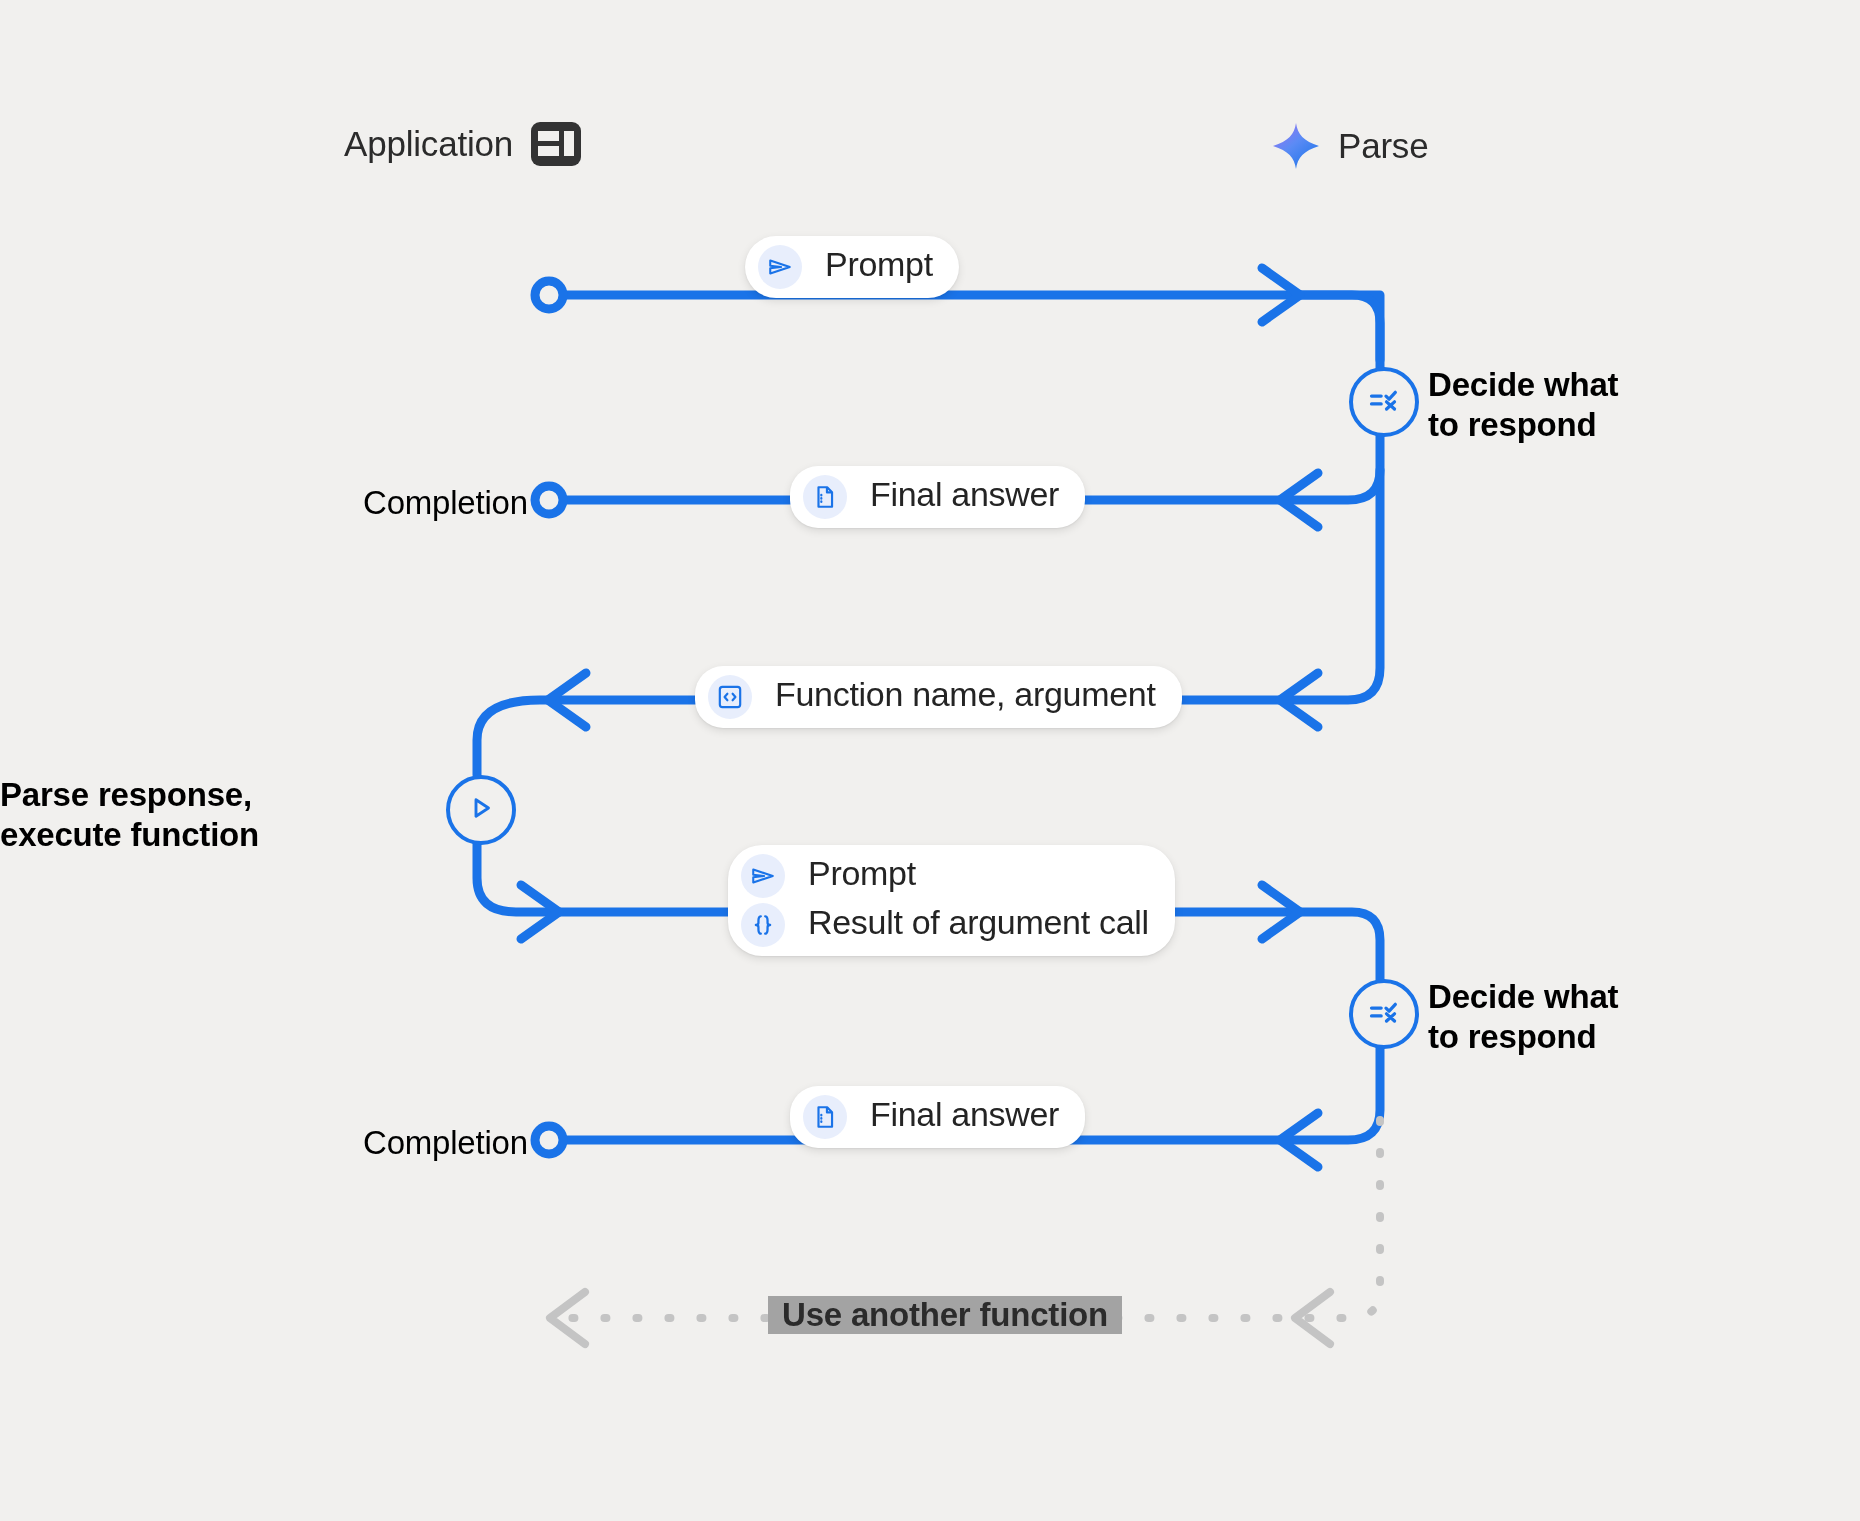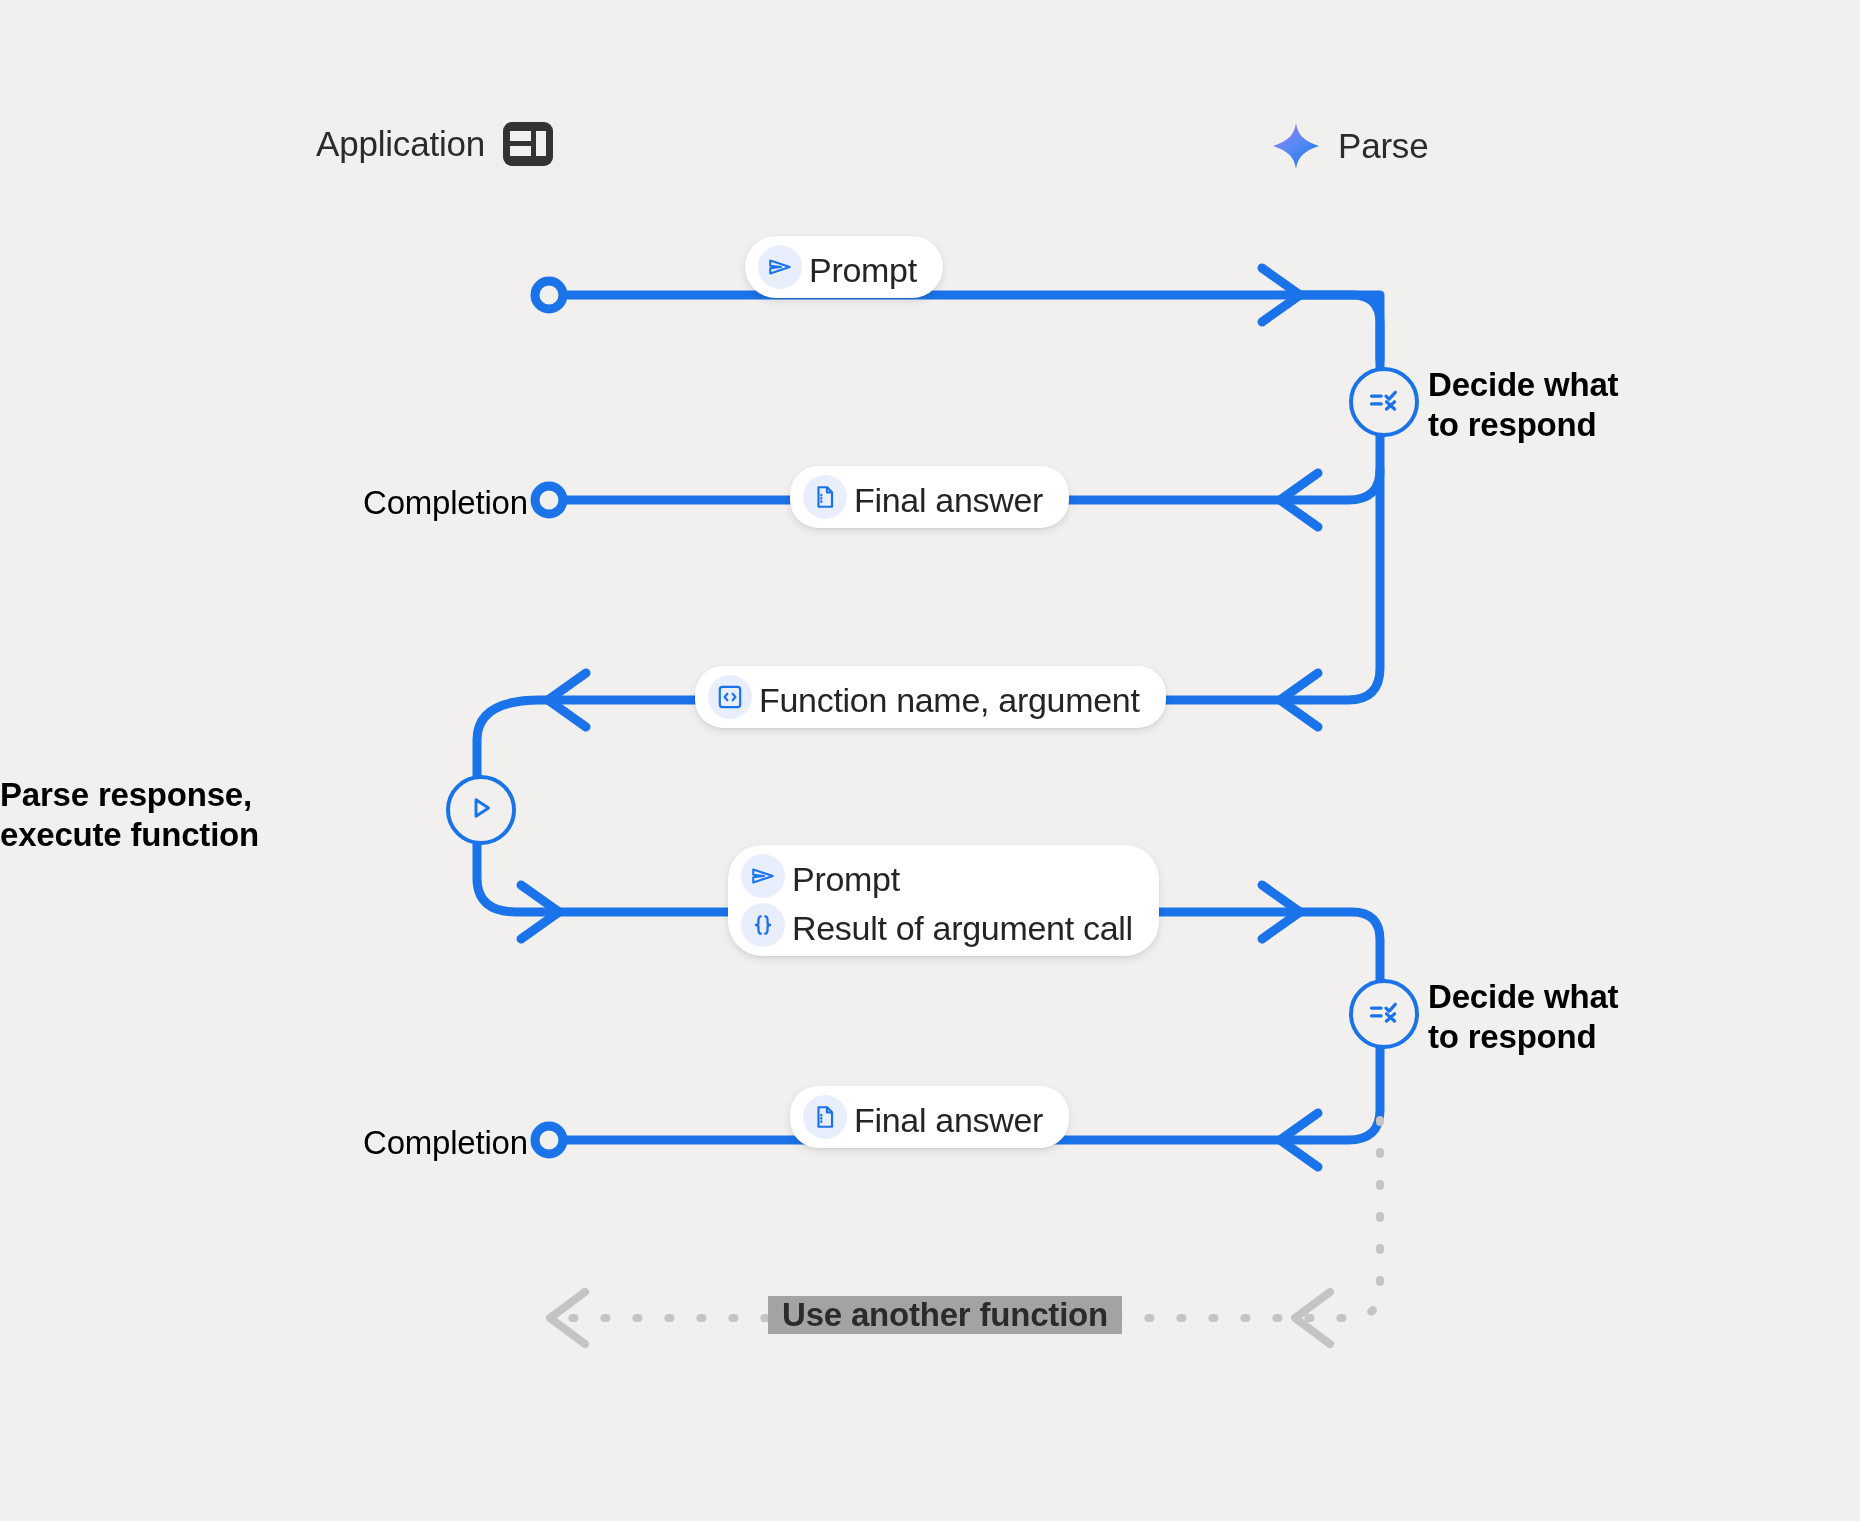--- a/index.html
+++ b/index.html
@@ -29,21 +29,21 @@
   .col-head {
     position: absolute;
     display: flex;
     align-items: center;
     gap: 18px;
     font-size: 35px;
     color: #2b2b2b;
     letter-spacing: -0.2px;
     white-space: nowrap;
   }
-  #head-app { left: 316px; top: 122px; text-align: right; }
+  #head-app { left: 344px; top: 122px; text-align: right; }
   #head-gem { left: 1272px; top: 122px; }
 
   .app-icon {
     width: 50px; height: 44px;
     background: #333333;
     border-radius: 9px;
     position: relative;
     flex: none;
   }
   .app-icon i {
@@ -65,22 +65,22 @@
     box-shadow: 0 3px 9px rgba(0,0,0,0.10), 0 1px 2px rgba(0,0,0,0.06);
     padding: 9px 26px 9px 13px;
     display: flex;
     flex-direction: column;
     gap: 5px;
     z-index: 5;
   }
   .chip.tall { border-radius: 34px; }
   .chip-row {
     display: flex;
-    align-items: flex-end;
-    gap: 7px;
+    align-items: flex-start;
+    gap: 23px;
     white-space: nowrap;
   }
   .chip-row .label {
     font-size: 34px;
     color: #242424;
     letter-spacing: -0.3px;
     line-height: 1.12;
   }
   .ico {
     width: 44px; height: 44px;

